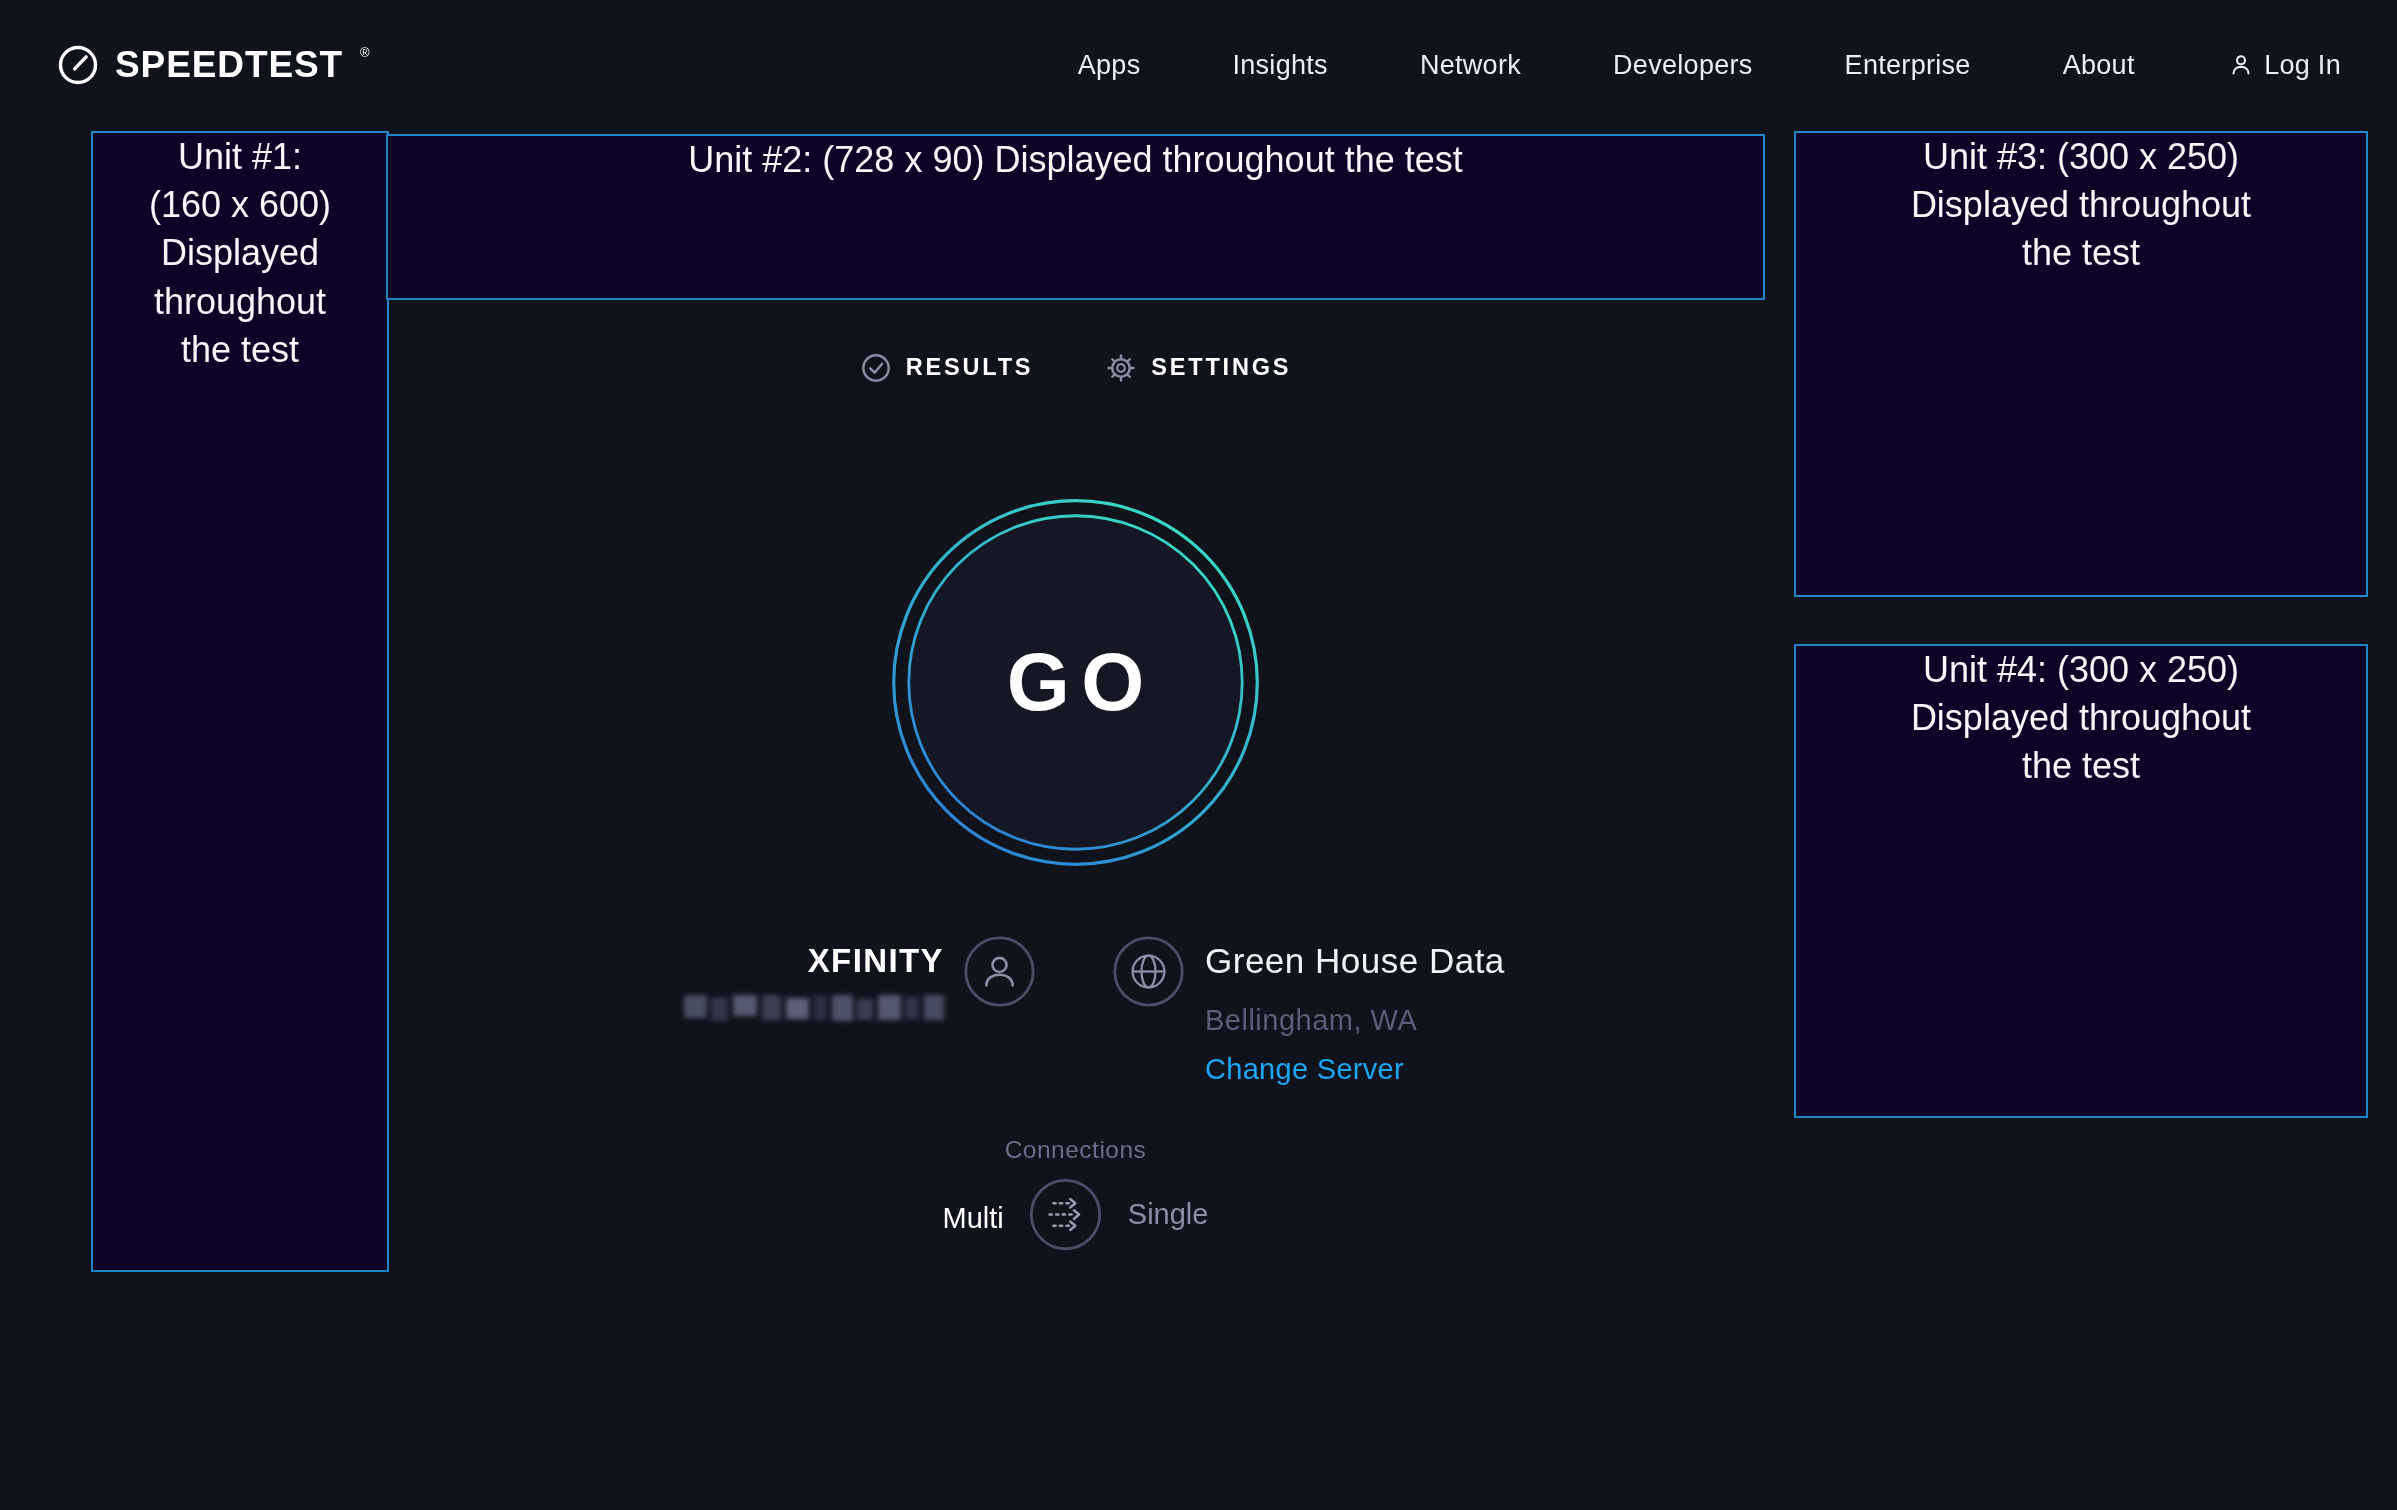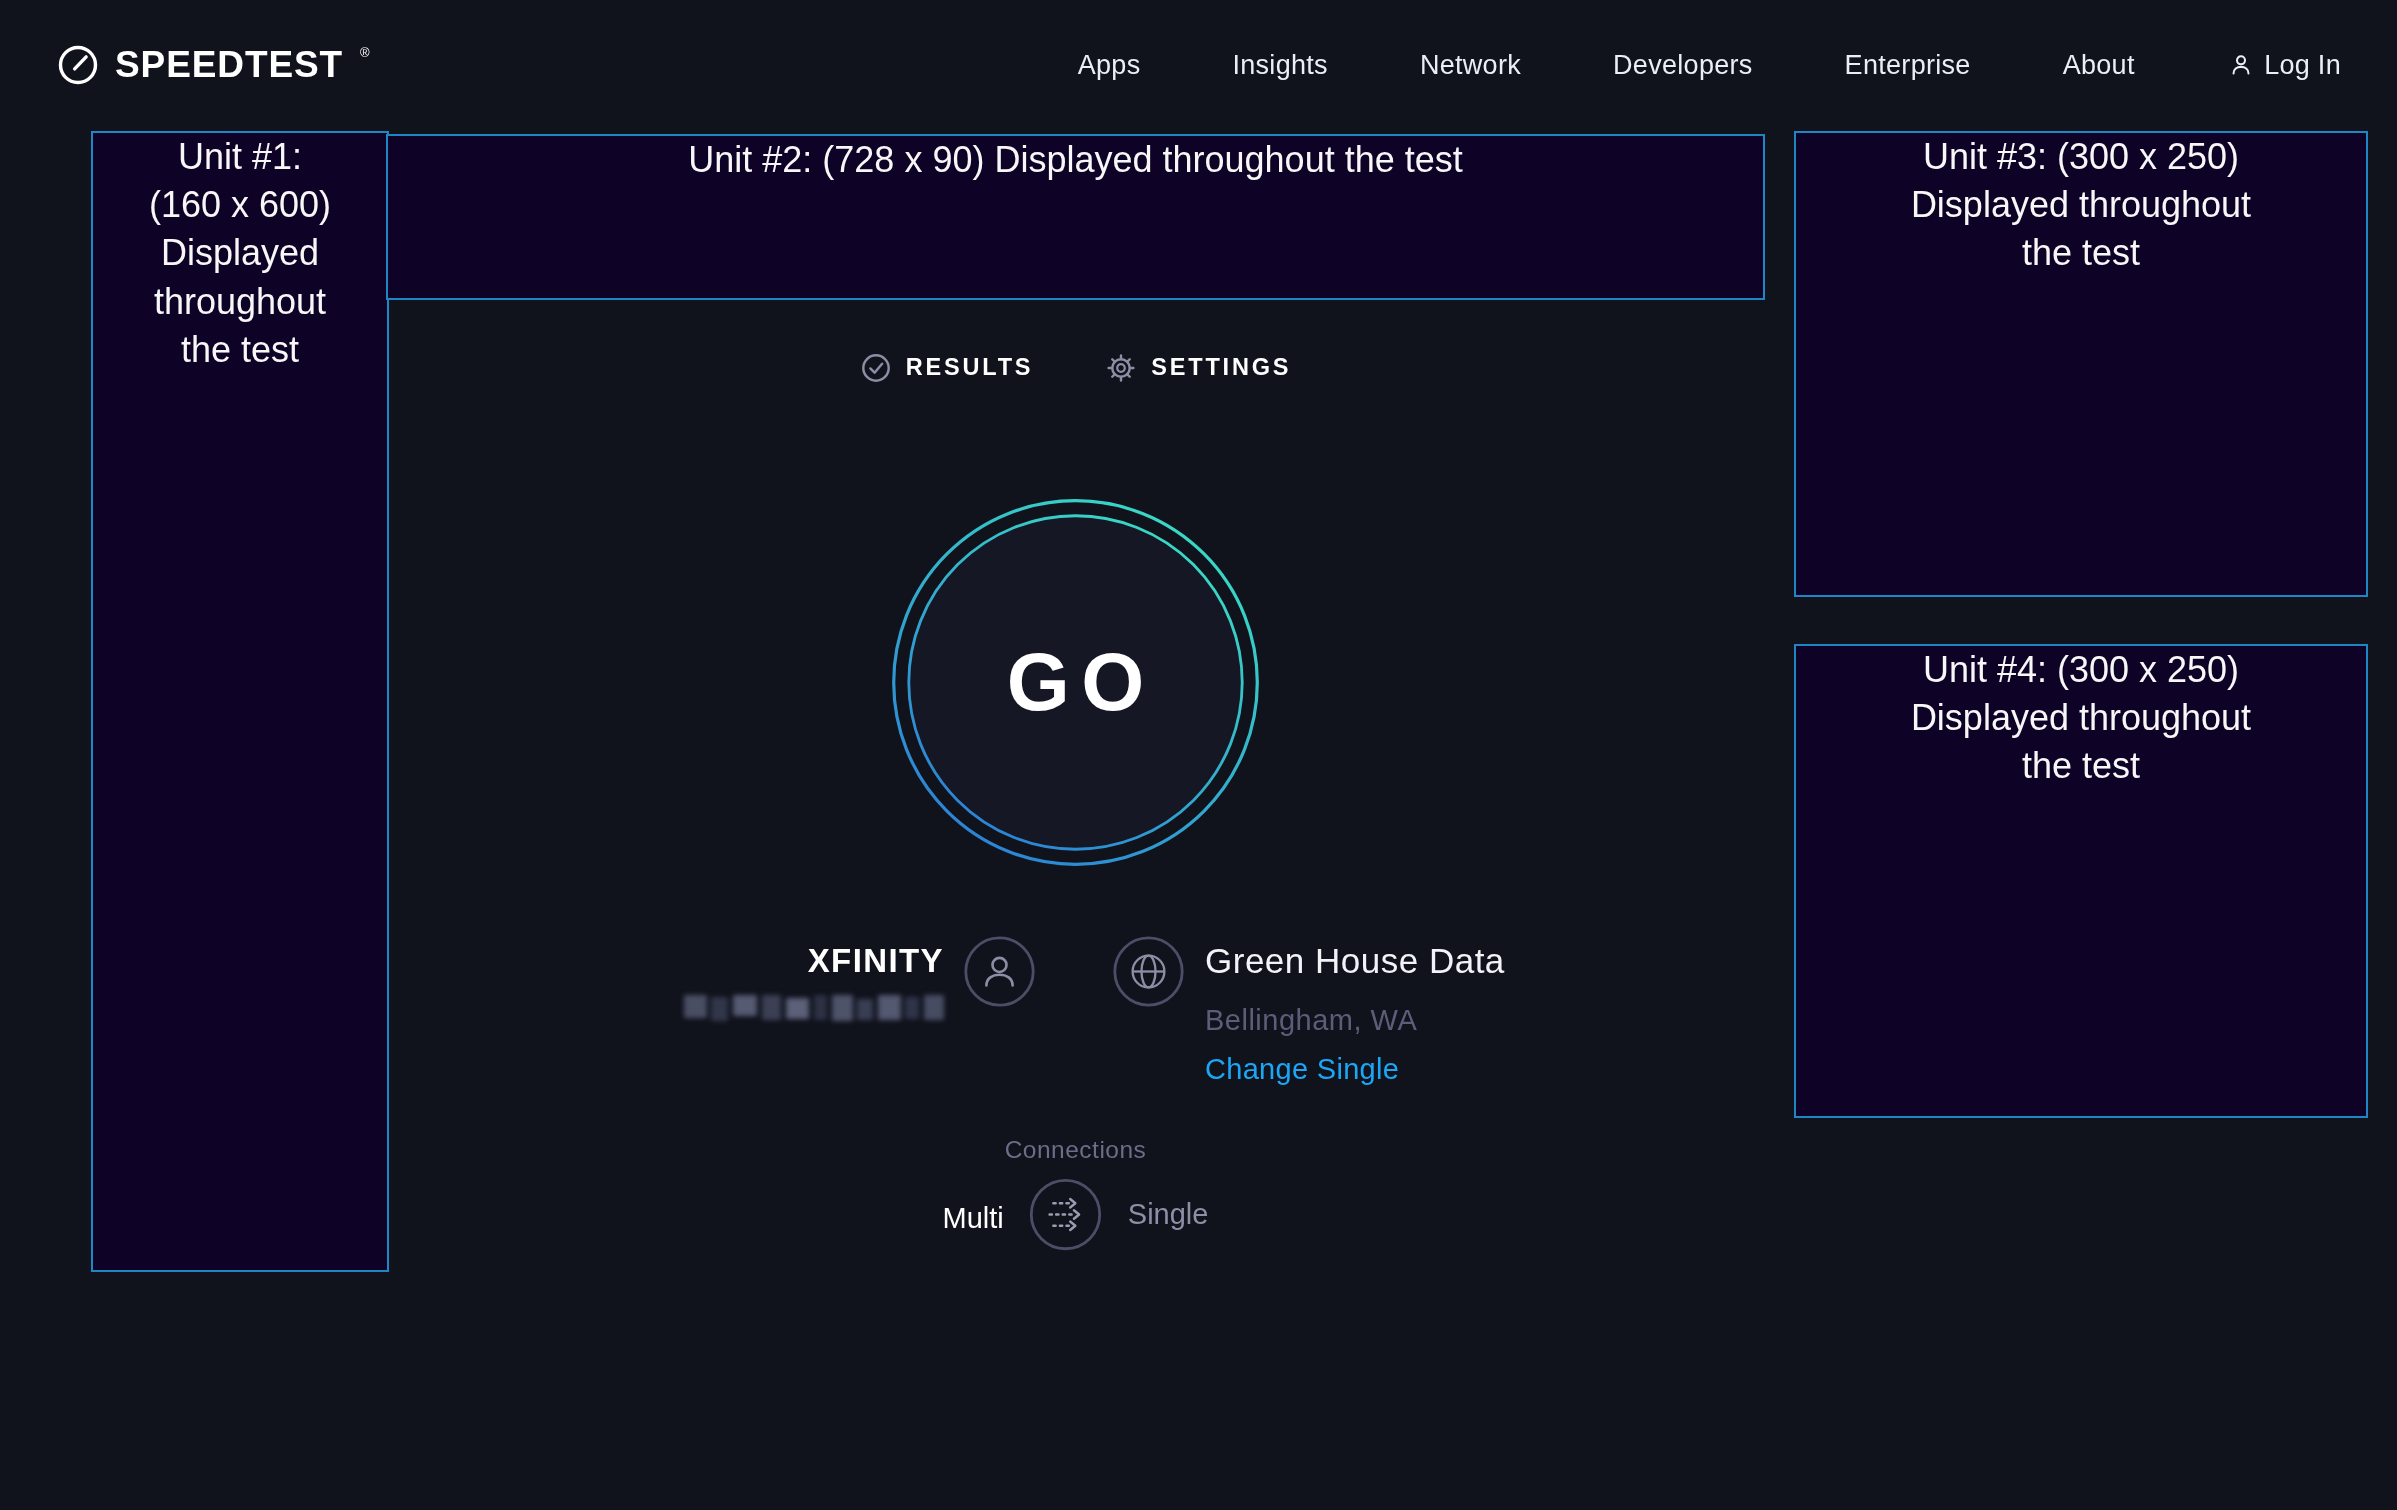--- a/index.html
+++ b/index.html
@@ -211,21 +211,21 @@
       <circle cx="39" cy="39" r="36" stroke="#4b4e66" stroke-width="3"></circle>
       <circle cx="39" cy="39" r="17" stroke="#8b8ea4" stroke-width="2.5"></circle>
       <ellipse cx="39" cy="39" rx="7.5" ry="17" stroke="#8b8ea4" stroke-width="2.5"></ellipse>
       <line x1="22.5" y1="39" x2="55.5" y2="39" stroke="#8b8ea4" stroke-width="2.5"></line>
     </svg>
   </div>
 
   <div class="server-block">
     <div class="server-name">Green House Data</div>
     <div class="server-loc">Bellingham, WA</div>
-    <a class="change-server">Change Single</a>
+    <a class="change-server">Change Server</a>
   </div>
 
   <div class="conn-label">Connections</div>
   <div class="conn-row">
     <span class="conn-multi">Multi</span>
     <div class="conn-toggle">
       <svg width="75" height="75" viewBox="0 0 80 80" fill="none">
         <circle cx="40" cy="40" r="36.5" stroke="#4b4e66" stroke-width="3"></circle>
         <g stroke="#9a9db2" stroke-width="2.6" stroke-linecap="round" stroke-linejoin="round">
           <line x1="27" y1="28" x2="44" y2="28" stroke-dasharray="2.5 4.5"></line>

